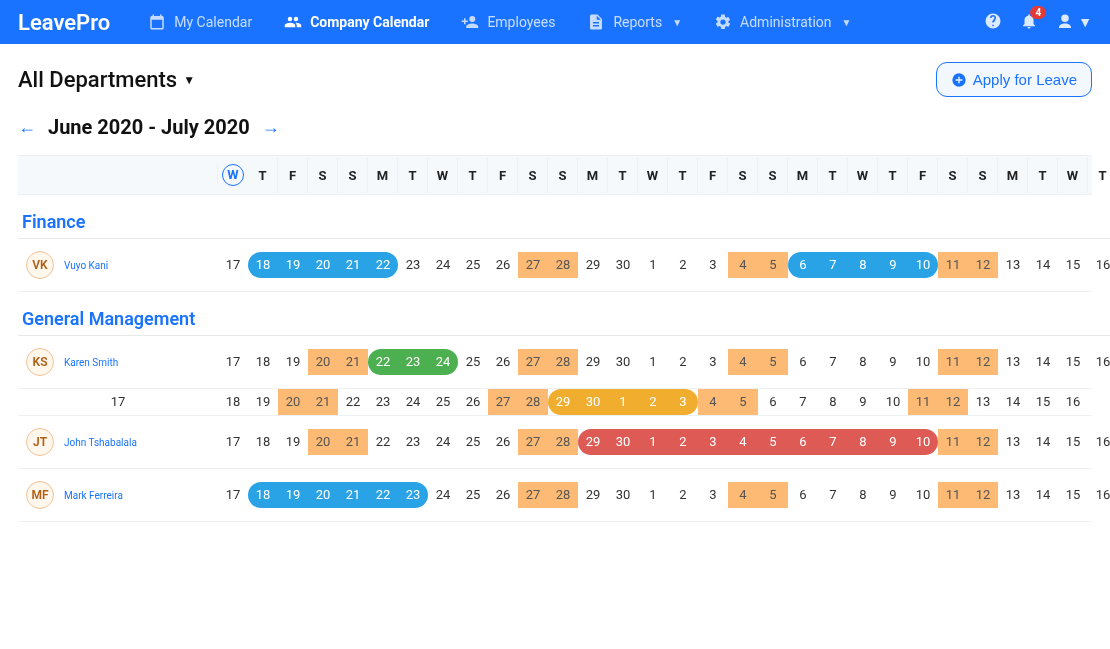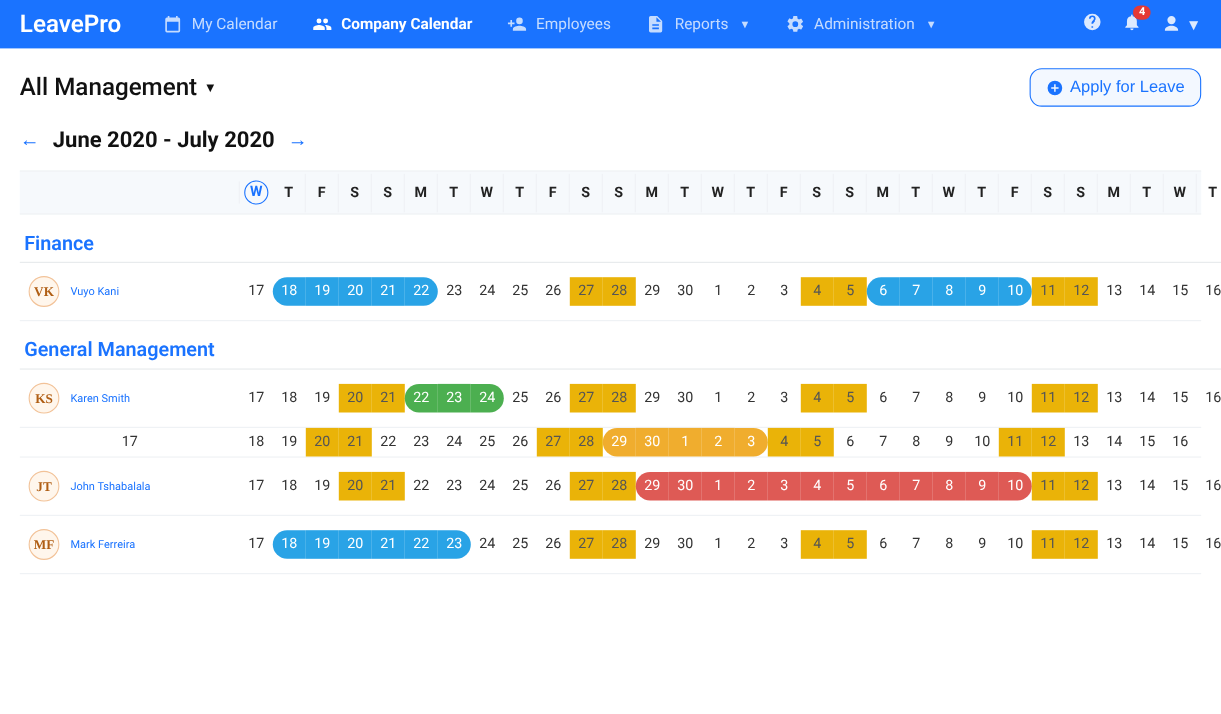--- a/index.html
+++ b/index.html
@@ -28,24 +28,24 @@
 .header-row { background: #f6f9fc; border-top: 1px solid #eef1f4; border-bottom: 1px solid #eef1f4; }
 .header-row .cell { padding: 10px 0; border-right: 1px solid #eef1f4; }
 .cell { text-align: center; font-size: 13px; color: #333; }
 .cell.name-col { text-align: left; padding-left: 4px; }
 .dow { font-weight: 700; color: #222; }
 .dow.today { color: #1a73ff; border: 1.8px solid #1a73ff; border-radius: 50%; width: 22px; height: 22px; line-height: 19px; margin: 8px auto; padding: 0; }
 .group-header { grid-column: 1 / -1; padding: 16px 4px 6px; border-bottom: 1px solid #e6e9ec; }
 .group-header span { color: #1a73ff; font-size: 18px; font-weight: 600; }
 .emp-row { border-bottom: 1px solid #eef1f4; }
 .emp-label { display: flex; align-items: center; gap: 10px; padding: 12px 4px; }
-.avatar { width: 28px; height: 28px; border-radius: 50%; border: 1px solid #f2c298; display: flex; align-items: center; justify-content: center; font-size: 12px; font-weight: 600; color: #b05e14; background: #fff6ec; font-family: Liberation Serif, serif; }
+.avatar { width: 28px; height: 28px; border-radius: 50%; border: 1px solid #f2c298; display: flex; align-items: center; justify-content: center; font-size: 12px; font-weight: 600; color: #b05e14; background: #fff6ec; }
 .emp-name { color: #1a73ff; font-size: 10px; }
 .day { height: 26px; line-height: 26px; font-size: 13px; color: #333; border-radius: 0; }
-.day.off { background: #eab308; color: #555; }
+.day.off { background: #fdba74; color: #555; }
 .day.leave-blue  { background: #29a3e6; color: #fff; }
 .day.leave-green { background: #4caf50; color: #fff; }
 .day.leave-amber { background: #f0ad2e; color: #fff; }
 .day.leave-red   { background: #de5a55; color: #fff; }
 .day.first { border-top-left-radius: 13px; border-bottom-left-radius: 13px; }
 .day.last  { border-top-right-radius: 13px; border-bottom-right-radius: 13px; }
 </style>
 </head>
 <body>
 
@@ -102,21 +102,21 @@
           <path d="M12 12a5 5 0 100-10 5 5 0 000 10zm0 2c-4 0-8 2-8 5v1h16v-1c0-3-4-5-8-5z"></path>
         </svg>
       <span class="caret">▼</span>
     </div>
   </div>
 </div>
 
 <div class="content">
   <div class="subhead">
     <div class="dept-select">
-      <span>All Management</span>
+      <span>All Departments</span>
       <span class="caret">▼</span>
     </div>
     <button class="apply-btn">
       <svg viewBox="0 0 24 24">
           <path d="M12 2a10 10 0 100 20 10 10 0 000-20zm5 11h-4v4h-2v-4H7v-2h4V7h2v4h4v2z"></path>
         </svg>
       <span>Apply for Leave</span>
     </button>
   </div>
 

